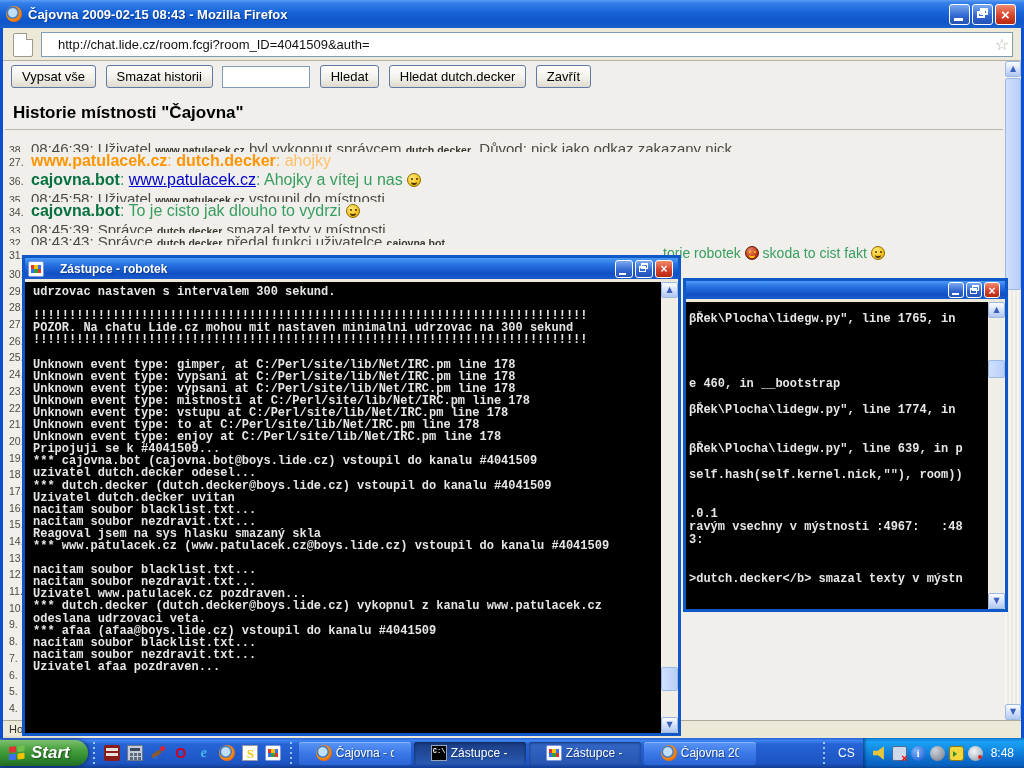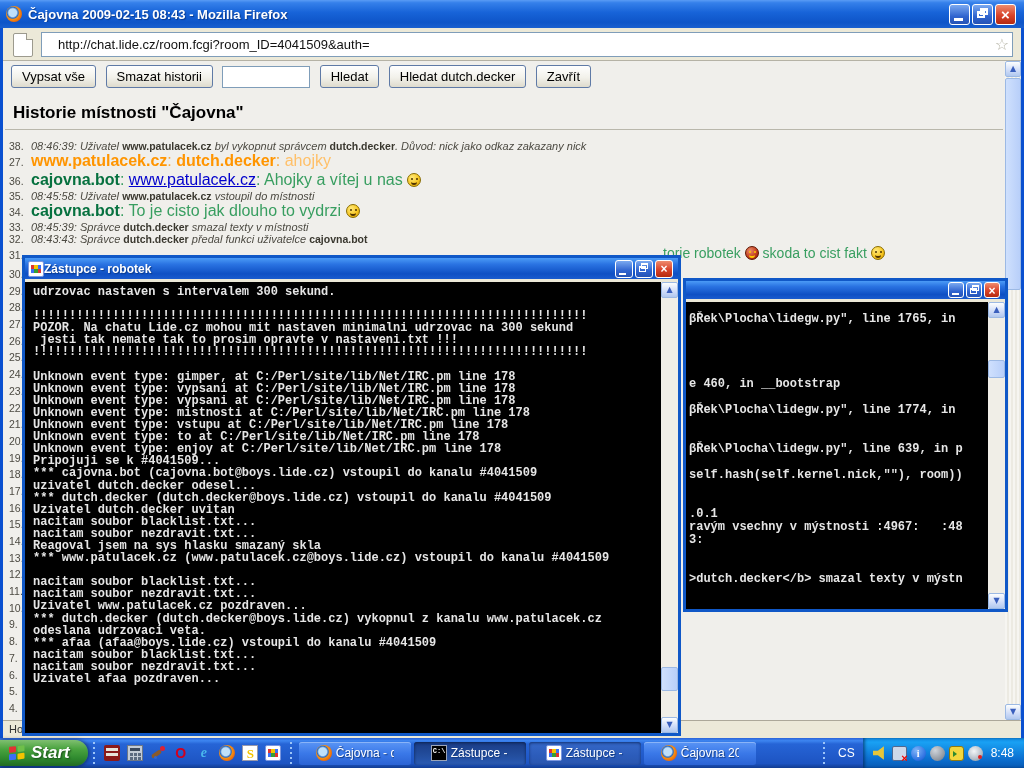--- a/index.html
+++ b/index.html
@@ -53,21 +53,21 @@
   .searchbox{display:inline-block;width:80px;height:20px;border:1px solid #7f9db9;background:#fff;
     vertical-align:middle;margin-right:5px;font:13px "Liberation Sans",sans-serif;padding:0 3px;}
   .page h1{font:bold 17px "Liberation Sans",sans-serif;color:#000;margin:8px 0 6px 10px;}
   .page hr{border:0;border-top:1px solid #b9b7ab;margin:0 18px 4px 2px;}
   #chat-lines{padding:6px 0 0 6px;}
   .chat-line{white-space:nowrap;overflow:hidden;}
   .chat-line .num{display:inline-block;min-width:22px;font:10.5px "Liberation Sans",sans-serif;color:#4c4a42;}
   .sz-s{height:12px;font-size:10.5px;}
   .sz-l{height:19px;font-size:16px;}
   .sz-n{height:16.7px;}
-  .sys{color:#4c4a42;font-size:11px;font-style:italic;}
+  .sys{color:#4c4a42;font-size:15px;}
   .sysb{color:#3a382f;font-size:10.5px;font-weight:bold;}
   .no{color:#ff9500;font-weight:bold;}
   .mo{color:#f7a83c;}
   .mo2{color:#ffc069;}
   .ng{color:#06713f;font-weight:bold;}
   .mg{color:#389e60;}
   a.lk{color:#0000cc;text-decoration:underline;}
   .frag{display:inline-block;vertical-align:top;font-size:14px;}
   .sm{display:inline-block;width:14px;height:14px;border-radius:50%;vertical-align:-2px;position:relative;
     background:radial-gradient(circle at 35% 30%,#ffe97a,#f7c51e 60%,#c98a00);border:1px solid #8a6d00;box-sizing:border-box;}
@@ -88,21 +88,21 @@
     background:linear-gradient(90deg,#cfe0fd,#b8cff9);box-sizing:border-box;}
   .page-scroll{right:0;top:0;bottom:0;}
 
   .statusbar{position:absolute;left:3px;right:3px;bottom:0;height:18px;background:#ece9d8;
     border-top:1px solid #aca899;font:11px "Liberation Sans",sans-serif;color:#333;padding:2px 0 0 6px;box-sizing:border-box;}
 
   
   .console{position:absolute;box-sizing:border-box;border:3px solid #1058c7;background:#ece9d8;}
   .con-title{height:21px;display:flex;align-items:center;padding:0 3px;color:#fff;
     background:linear-gradient(180deg,#4b9bf6 0%,#2a73e2 30%,#0f50c4 75%,#1a5bce 100%);}
-  .con-title .t{font:bold 12px "Liberation Sans",sans-serif;margin-left:0;flex:1;text-shadow:1px 1px 1px #0a3a8c;white-space:nowrap;overflow:hidden;}
+  .con-title .t{font:bold 12px "Liberation Sans",sans-serif;margin-left:16px;flex:1;text-shadow:1px 1px 1px #0a3a8c;white-space:nowrap;overflow:hidden;}
   .con-title.short{height:18px;}
   .con-black{position:absolute;left:0;right:17px;bottom:0;background:#000;overflow:hidden;
     color:#e6e6e6;font:bold 12px "Liberation Mono",monospace;}
   .con-sb{position:absolute;right:0;width:17px;bottom:0;background:#f0eee7;}
   .crow{white-space:pre;}
   .c1{left:22px;top:255px;width:659px;height:481px;z-index:6;}
   .c1 .con-black{top:24px;padding:3px 0 0 8px;}
   .c1 .crow{height:12.1px;}
   .c1 .con-sb{top:24px;}
   .c2{left:683px;top:278px;width:325px;height:334px;z-index:5;}
@@ -312,21 +312,20 @@
         <span class="wbtn sm-btn min" style="width:18px;height:18px;"></span>
         <span class="wbtn sm-btn restore" style="width:18px;height:18px;"></span>
         <span class="wbtn sm-btn close" style="width:18px;height:18px;"></span>
       </span>
     </div>
     <div class="con-black" id="c1-lines">
         <div class="crow">udrzovac nastaven s intervalem 300 sekund.</div>
         <div class="crow"> </div>
         <div class="crow">!!!!!!!!!!!!!!!!!!!!!!!!!!!!!!!!!!!!!!!!!!!!!!!!!!!!!!!!!!!!!!!!!!!!!!!!!!!!!</div>
         <div class="crow">POZOR. Na chatu Lide.cz mohou mit nastaven minimalni udrzovac na 300 sekund</div>
-        <div class="crow"> jesti tak nemate tak to prosim opravte v nastaveni.txt !!!</div>
         <div class="crow">!!!!!!!!!!!!!!!!!!!!!!!!!!!!!!!!!!!!!!!!!!!!!!!!!!!!!!!!!!!!!!!!!!!!!!!!!!!!!</div>
         <div class="crow"> </div>
         <div class="crow">Unknown event type: gimper, at C:/Perl/site/lib/Net/IRC.pm line 178</div>
         <div class="crow">Unknown event type: vypsani at C:/Perl/site/lib/Net/IRC.pm line 178</div>
         <div class="crow">Unknown event type: vypsani at C:/Perl/site/lib/Net/IRC.pm line 178</div>
         <div class="crow">Unknown event type: mistnosti at C:/Perl/site/lib/Net/IRC.pm line 178</div>
         <div class="crow">Unknown event type: vstupu at C:/Perl/site/lib/Net/IRC.pm line 178</div>
         <div class="crow">Unknown event type: to at C:/Perl/site/lib/Net/IRC.pm line 178</div>
         <div class="crow">Unknown event type: enjoy at C:/Perl/site/lib/Net/IRC.pm line 178</div>
         <div class="crow">Pripojuji se k #4041509...</div>

